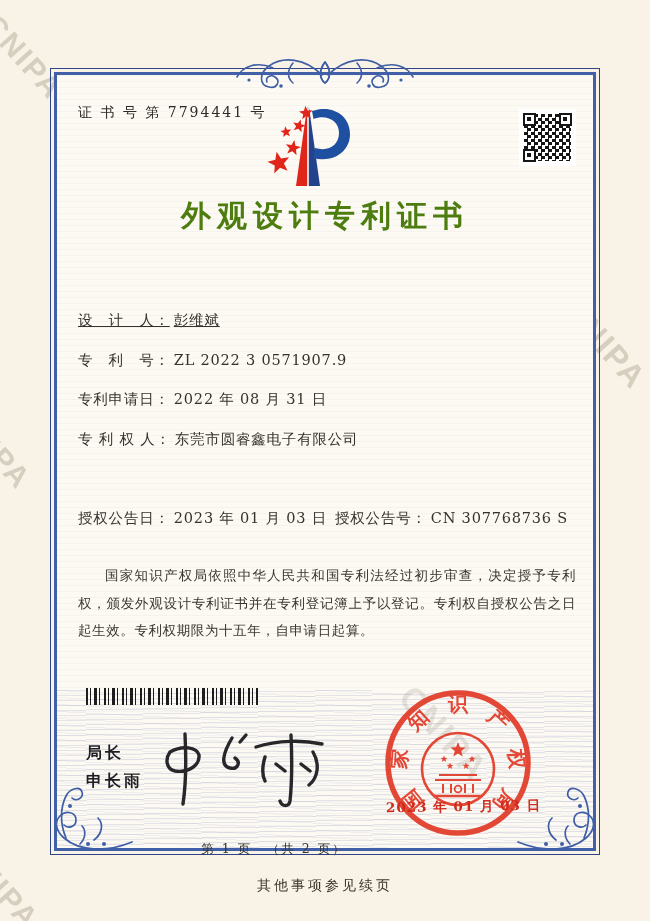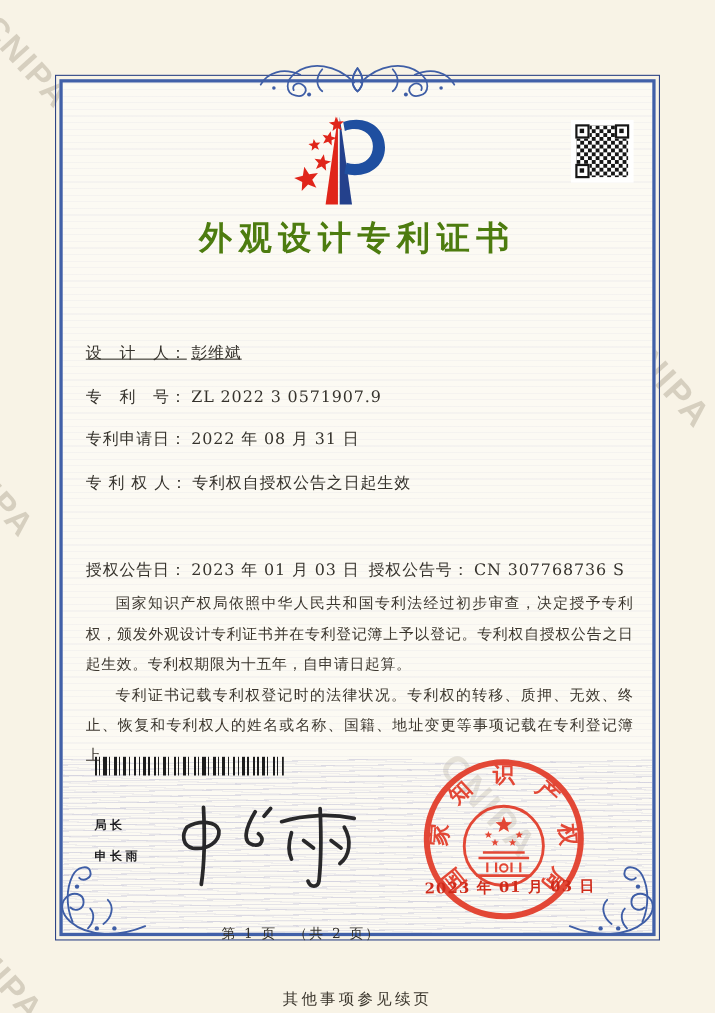--- a/index.html
+++ b/index.html
@@ -48,48 +48,48 @@
   .qr-finder{ position:absolute; width:13px; height:13px; border:2.5px solid #161616; box-sizing:border-box; background:#fff;}
   .qr-finder::after{ content:""; position:absolute; left:2px; top:2px; width:4px; height:4px; background:#161616;}
   .qr-f-tl{ left:4px; top:4px;} .qr-f-tr{ right:4px; top:4px;} .qr-f-bl{ left:4px; bottom:4px;}
   .title{
     position:absolute; left:50px; top:196px; width:550px; text-align:center;
     font-size:30px; font-weight:bold; letter-spacing:6px; color:#4d7c0f;
   }
   .frow{ position:absolute; left:78px; font-size:14.5px; letter-spacing:0.8px; color:#35322c; white-space:nowrap;}
   .frow .lab{ margin-right:4px;}
   .paras{
-    position:absolute; left:78px; top:536px; width:498px;
+    position:absolute; left:78px; top:562px; width:498px;
     font-size:13.5px; line-height:2.05; letter-spacing:0.6px; color:#3b362e; text-align:justify;
   }
   .paras p{ margin:0; text-indent:2em;}
   .barcode{
     position:absolute; left:86px; top:688px; width:172px; height:17px;
     background:repeating-linear-gradient(90deg,
       #1d1d1d 0 2px, transparent 2px 4px,
       #1d1d1d 4px 5px, transparent 5px 8px,
       #1d1d1d 8px 11px, transparent 11px 13px,
       #1d1d1d 13px 14px, transparent 14px 18px);
   }
   .sig-label{
     position:absolute; left:86px; font-family:"DejaVu Sans","Liberation Sans",sans-serif;
-    font-size:11px; font-weight:bold; letter-spacing:3px; color:#1f1f22;
+    font-size:16px; font-weight:bold; letter-spacing:3px; color:#1f1f22;
   }
   .sig-svg{ position:absolute; left:152px; top:722px; }
   .seal-svg{ position:absolute; left:378px; top:683px; opacity:0.93;}
   .seal-date{
     position:absolute; left:386px; top:798px; font-size:13.5px; font-weight:600;
     color:#cf2a1a; letter-spacing:1px; transform:rotate(-1deg); white-space:nowrap;
   }
   .footer-page{
     position:absolute; left:50px; top:841px; width:448px; text-align:center;
     font-size:12.5px; letter-spacing:2px; color:#33312c;
   }
   .footer-note{
-    position:absolute; left:0; top:900px; width:650px; text-align:center;
+    position:absolute; left:0; top:877px; width:650px; text-align:center;
     font-size:14px; letter-spacing:3px; color:#3a352c;
   }
   .orn{ position:absolute; }
   .orn-right{ transform:scaleX(-1);}
   svg{ display:block;}
 </style>
 </head>
 <body>
 
 <div class="page">
@@ -136,20 +136,21 @@
       <path d="M80,62 C56,72 28,72 12,58 C4,51 2,42 8,36 C14,30 24,32 24,40 C24,47 16,49 12,45"></path>
       <path d="M14,58 C8,44 8,28 14,16 C18,8 28,6 30,12 C32,18 24,22 20,18"></path>
       <path d="M42,60 C50,54 52,44 46,38"></path>
       <path d="M28,64 C34,58 34,50 30,46"></path>
       <circle cx="36" cy="64" r="2" fill="#3f5ea6" stroke="none"></circle>
       <circle cx="52" cy="64" r="2" fill="#3f5ea6" stroke="none"></circle>
       <circle cx="18" cy="26" r="2" fill="#3f5ea6" stroke="none"></circle>
     </g>
   </svg>
 
+  <div class="cert-no">证 书 号 第 7794441 号</div>
 
   <svg class="logo" width="92" height="92" viewBox="0 0 92 92">
     <defs>
       <path id="star" d="M0,-8 L2,-2.75 L7.61,-2.47 L3.23,1.05 L4.7,6.47 L0,3.4 L-4.7,6.47 L-3.23,1.05 L-7.61,-2.47 L-2,-2.75 Z"></path>
     </defs>
     <polygon points="41.2,6 41.2,86 30,86" fill="#e0251a"></polygon>
     <polygon points="42.8,6 42.8,86 54,86" fill="#24418c"></polygon>
     <path d="M46,11 C67,4 84,16 84,34 C84,52 67,63 47,58 L49,48 C63,52 73,45 73,33 C73,21 61,14 47.5,19 Z" fill="#1f4fa0"></path>
     <g fill="#e0251a">
       <use href="#star" transform="translate(13,63) scale(1.45) rotate(-12)"></use>
@@ -172,32 +173,31 @@
   <div class="frow" style="top:311px;text-decoration:underline;">
     <span class="lab">设　计　人：</span><span>彭维斌</span>
   </div>
   <div class="frow" style="top:351px;text-align:center;">
     <span class="lab">专　利　号：</span><span>ZL 2022 3 0571907.9</span>
   </div>
   <div class="frow" style="top:390px;">
     <span class="lab">专利申请日：</span><span>2022 年 08 月 31 日</span>
   </div>
   <div class="frow" style="top:430px;">
-    <span class="lab">专 利 权 人：</span><span>专利权自授权公告之日起生效</span>
+    <span class="lab">专 利 权 人：</span><span>东莞市圆睿鑫电子有限公司</span>
   </div>
   <div class="frow" style="top:509px;">
     <span class="lab">授权公告日：</span><span>2023 年 01 月 03 日</span>
   </div>
   <div class="frow" style="top:509px; left:335px;">
     <span class="lab">授权公告号：</span><span>CN 307768736 S</span>
   </div>
 
   <div class="paras">
     <p>国家知识产权局依照中华人民共和国专利法经过初步审查，决定授予专利权，颁发外观设计专利证书并在专利登记簿上予以登记。专利权自授权公告之日起生效。专利权期限为十五年，自申请日起算。</p>
-    <p>专利证书记载专利权登记时的法律状况。专利权的转移、质押、无效、终止、恢复和专利权人的姓名或名称、国籍、地址变更等事项记载在专利登记簿上。</p>
   </div>
 
   <div class="barcode"></div>
 
   <div class="sig-label" style="top:743px;">局长</div>
   <div class="sig-label" style="top:771px;">申长雨</div>
 
   <svg class="sig-svg" width="195" height="92" viewBox="0 0 195 92">
     <g fill="none" stroke="#17171a" stroke-width="3.4" stroke-linecap="round" opacity="0.92">
       <path d="M18,30 C30,23 45,25 47,33 C48,43 37,51 23,49 C14,47 13,37 18,30"></path>

